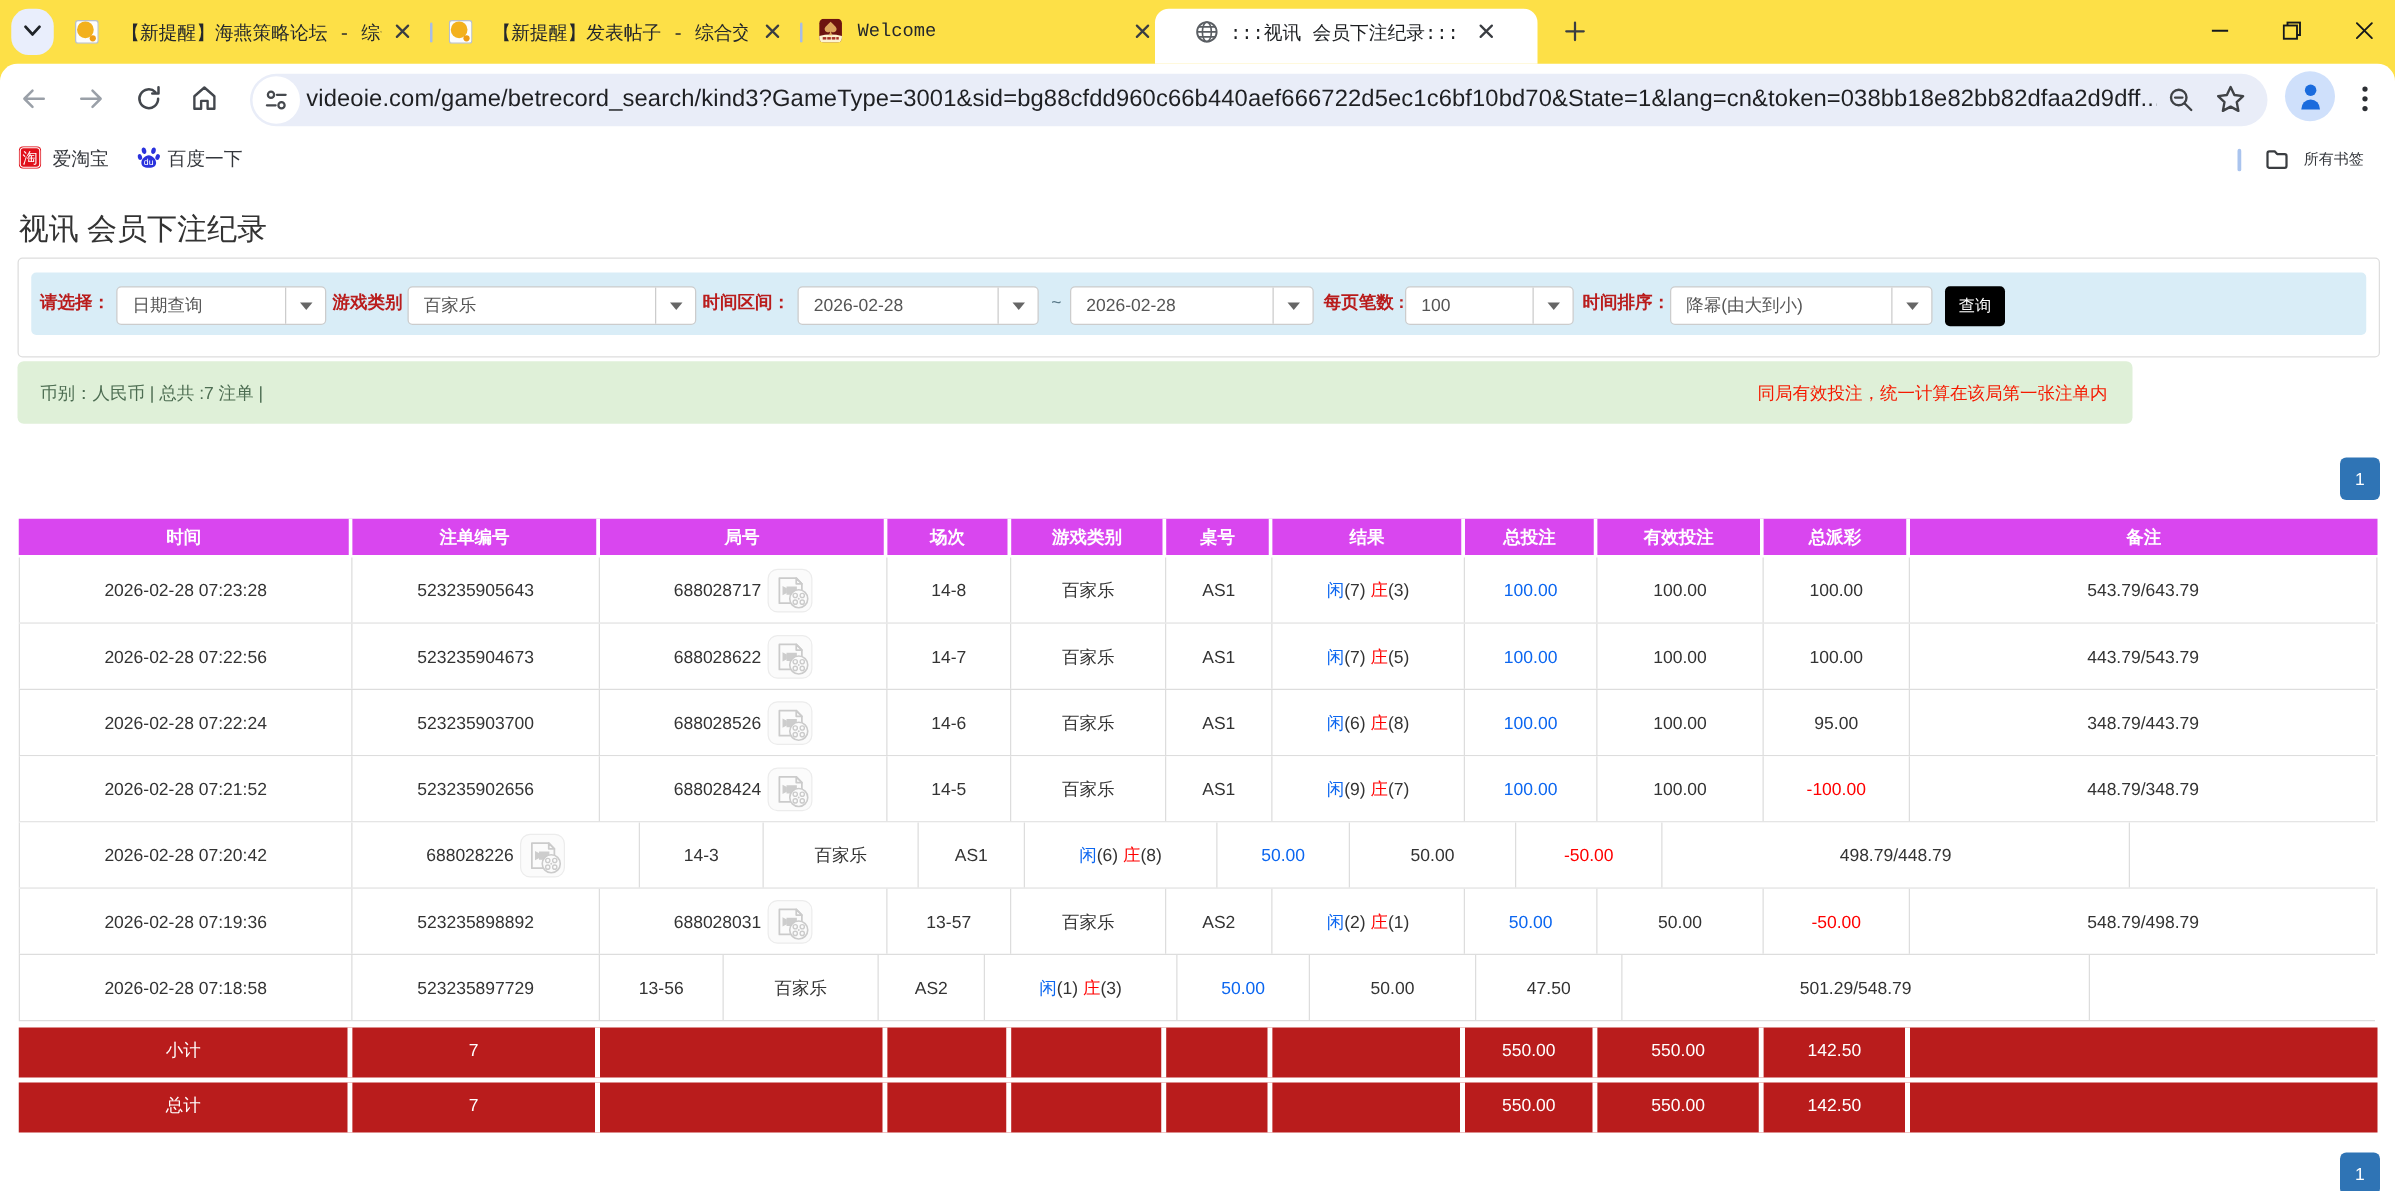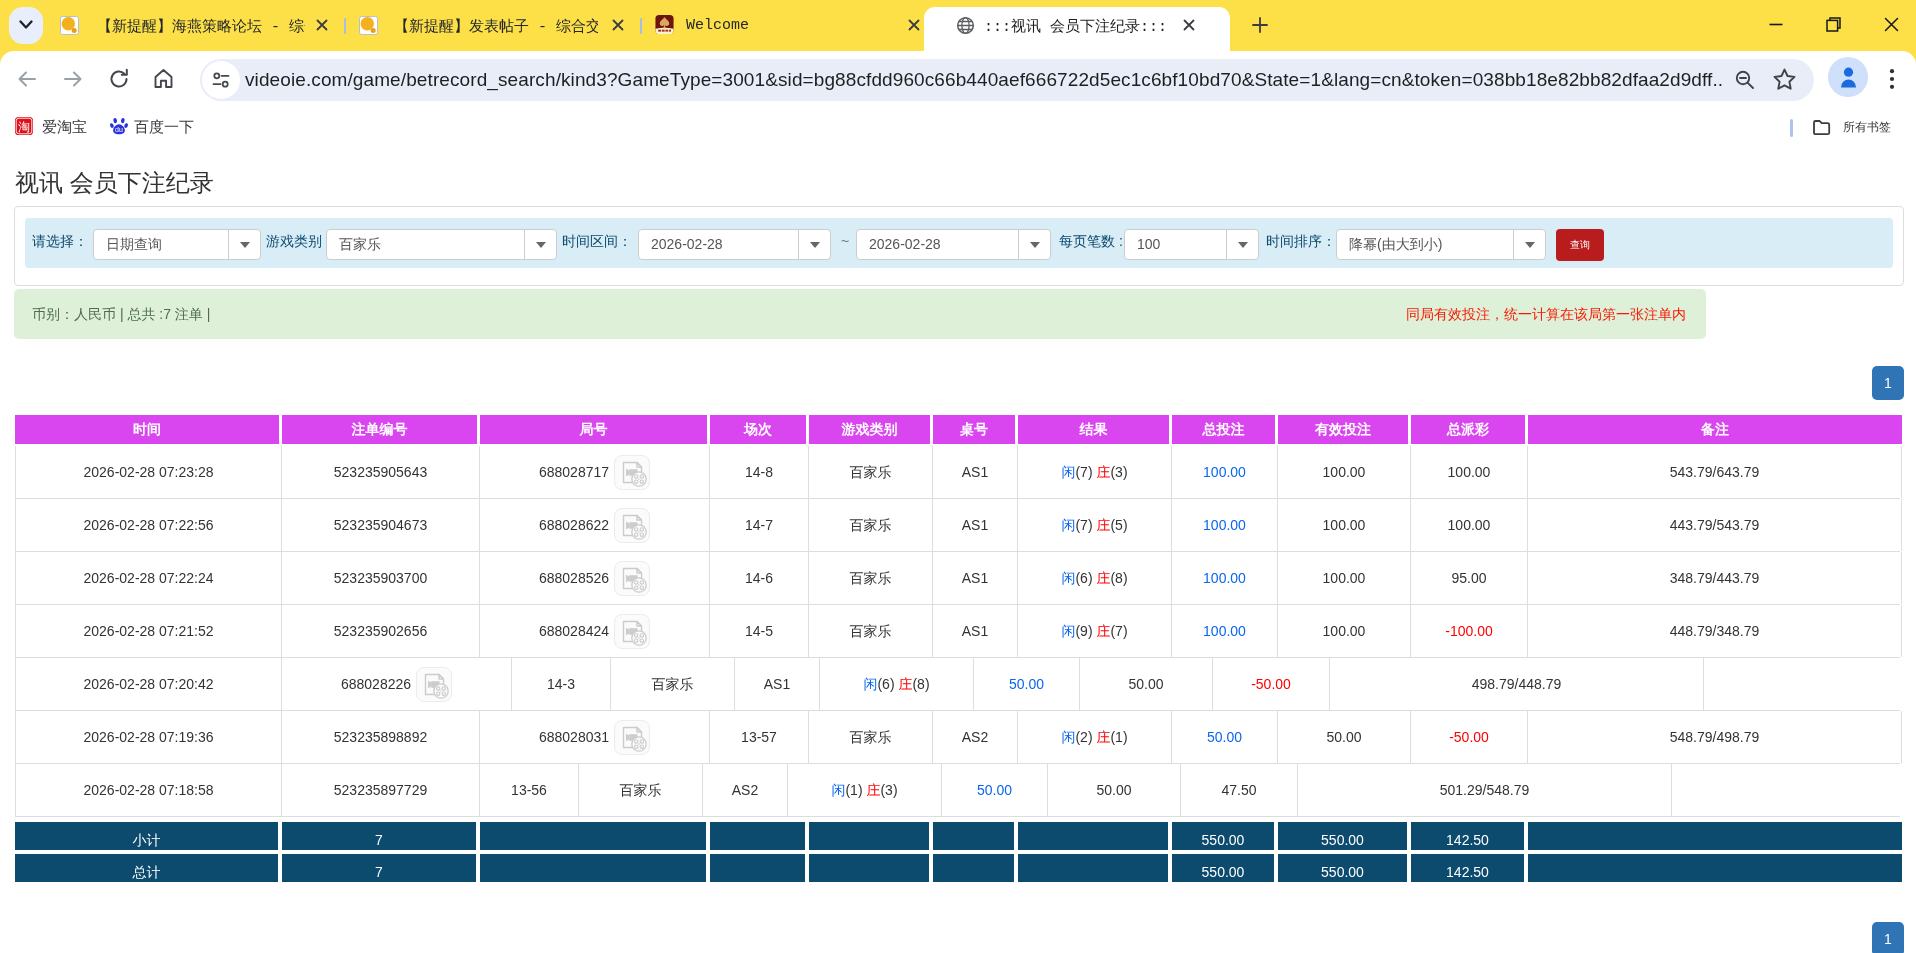--- a/index.html
+++ b/index.html
@@ -12,40 +12,40 @@
 #toolbar-items, #bookmark-items { position:static; }
 #bookmarks { position:absolute; left:0; top:108px; width:1916px; height:37px; background:#fff; }
 .tabtitle { position:absolute; top:17px; font-size:15px; color:#24272c; white-space:nowrap; overflow:hidden; }
 .tclose { position:absolute; top:16px; width:18px; height:18px; color:#3a3d42; }
 .tsep { position:absolute; top:18px; width:2px; height:16px; background:#a7bce6; border-radius:1px; }
 .favicon { position:absolute; top:16px; width:19px; height:19px; }
 #activetab { position:absolute; left:924px; top:7px; width:306px; height:44px; background:#fff; border-radius:11px 11px 0 0; }
 #pagetitle { position:absolute; left:15px; top:167px; font-size:24px; color:#333; }
 #fpanel { position:absolute; left:14px; top:206px; width:1890px; height:80px; background:#fff; border:1px solid #ddd; border-radius:4px; }
 #fbar { position:absolute; left:10px; top:11px; width:1868px; height:50px; background:#d9edf7; border-radius:4px; }
-.flabel { position:absolute; top:15px; font-size:14px; font-weight:normal; color:#0c4a6e; white-space:nowrap; }
+.flabel { position:absolute; top:15px; font-size:14px; font-weight:bold; color:#b91c1c; white-space:nowrap; }
 .sel { position:absolute; top:11px; height:31px; background:#fff; border:1px solid #ccc; border-radius:4px;padding-left:28px; }
 .sel .txt { position:absolute; left:12px; top:0; font-size:14px; color:#555; line-height:29px; white-space:nowrap; }
 .sel .arr { position:absolute; right:0; top:0; width:32px; height:100%; border-left:1px solid #ccc; }
 .sel .arr:after { content:""; position:absolute; left:11px; top:12px; border-left:5px solid transparent; border-right:5px solid transparent; border-top:6px solid #666; }
-#qbtn { position:absolute; left:1531px; top:11px; width:48px; height:32px; background:#b91c1c; border-radius:4px; color:#fff; font-size:10px; text-align:center; line-height:32px; }
+#qbtn { position:absolute; left:1531px; top:11px; width:48px; height:32px; background:#000000; border-radius:4px; color:#fff; font-size:13px; text-align:center; line-height:32px; }
 #greenbar { position:absolute; left:14px; top:289px; width:1692px; height:50px; background:#dff0d8; border-radius:5px; font-size:14px; }
 #greenbar .gl { position:absolute; left:18px; top:17px; color:#4d6d52; }
 #greenbar .gr { position:absolute; right:20px; top:17px; color:#f51a00; }
 .pgbtn { position:absolute; left:1872px; width:32px; height:34px; background:#2f74b5; border-radius:5px; color:#fff; font-size:14px; text-align:center; line-height:34px; }
 #tbl { position:absolute; left:15px; top:415px; width:1885px; }
 .row { display:flex; width:1885px; }
 .row > div { flex:none; text-align:center; overflow:hidden; }
 .hrow > div { background:#d946ef; color:#fff; font-weight:bold; font-size:14px; height:29px; line-height:29px; border-right:3px solid #fff; }
 .hrow > div:last-child, .frow > div:last-child { border-right:none; }
 .hrow { border-bottom:2px solid #fff; }
 .drow { border-bottom:1px solid #ddd; background:#fff; }
 .drow > div { font-size:14px; color:#333; height:52px; line-height:52px; border-right:1px solid #ddd; }
 .drow > div:first-child { border-left:1px solid #ddd; }
-.frow > div { background:#0c4a6e; color:#fff; font-size:14px; height:28px; line-height:36px; border-right:4px solid #fff; }
+.frow > div { background:#b91c1c; color:#fff; font-size:14px; height:40px; line-height:36px; border-right:4px solid #fff; }
 .frow > div:last-child { border-right:none; }
 .gap6 { height:5px; }
 .gap5 { height:4px; }
 .c0{width:267px}.c1{width:198px}.c2{width:230px}.c3{width:99px}.c4{width:124px}.c5{width:85px}.c6{width:154px}.c7{width:106px}.c8{width:133px}.c9{width:117px}.c10{width:374px}
 .blue { color:#0b66f0; }
 .red { color:#f00; }
 .jh { display:flex; align-items:center; justify-content:center; gap:5px; }
 .vbtn { display:inline-block; width:36px; height:35px; background:#fbfbfb; border:1px solid #ececec; border-radius:8px; }
 </style>
 </head>

